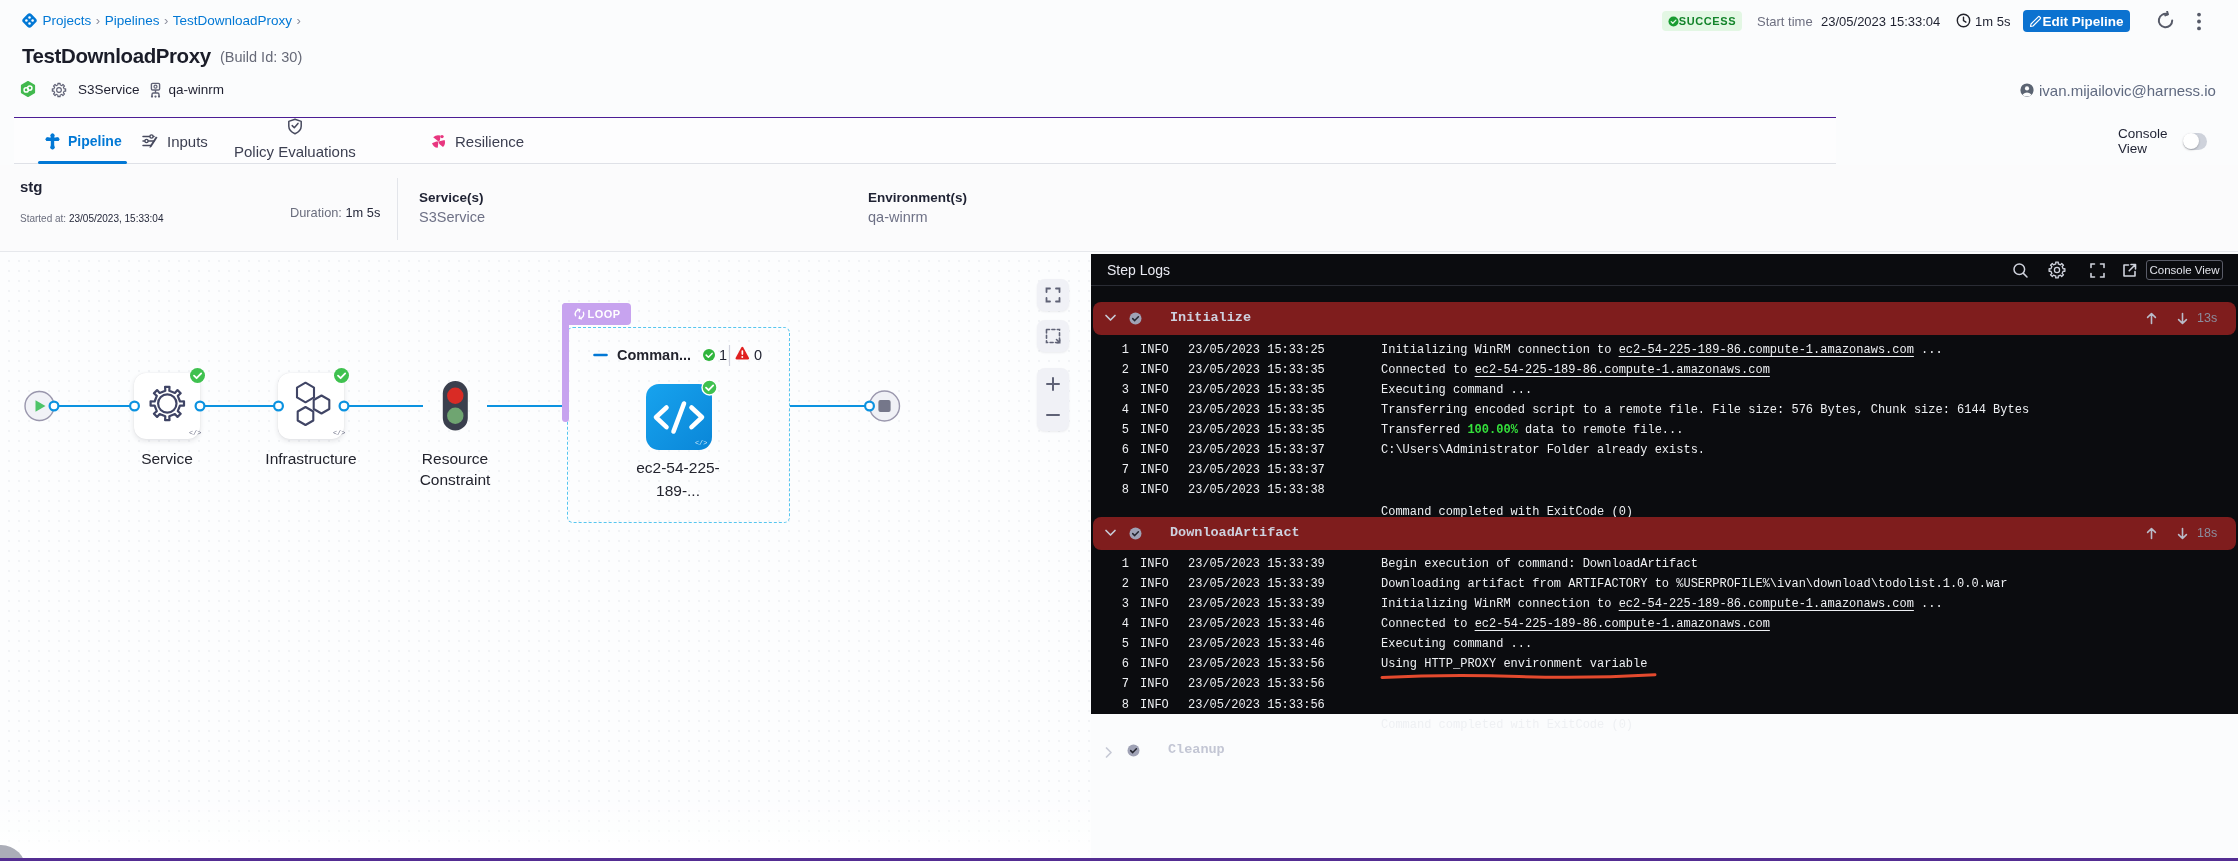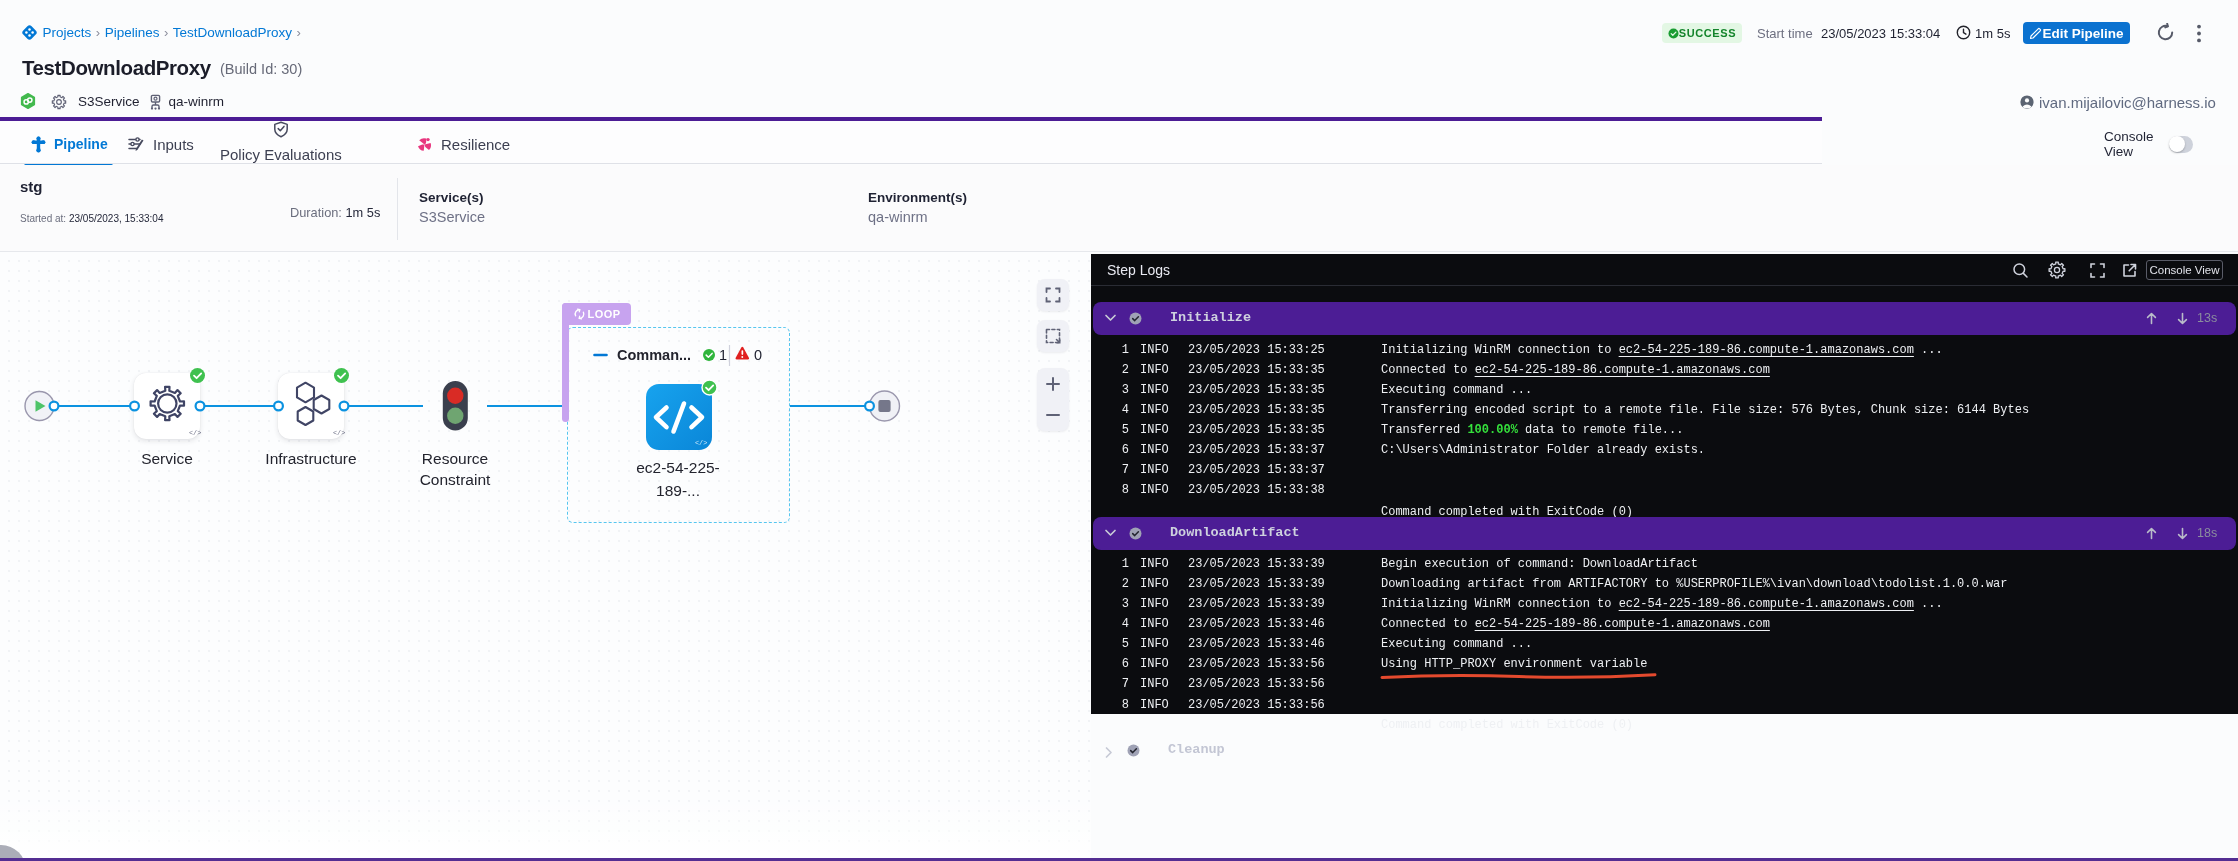--- a/index.html
+++ b/index.html
@@ -3,40 +3,40 @@
 <meta charset="utf-8">
 <style>
   * { margin:0; padding:0; box-sizing:border-box; }
   html,body { width:2238px; height:861px; overflow:hidden; }
   body { font-family:"Liberation Sans", sans-serif; background:#fbfcfd; position:relative; }
   .abs { position:absolute; }
   .blue { color:#0278d5; }
   svg { display:block; }
 
   
-  #hdr { position:absolute; left:0; top:12px; width:2238px; height:117px; background:#fbfcfd; }
+  #hdr { position:absolute; left:0; top:0; width:2238px; height:117px; background:#fbfcfd; }
   #crumbs { position:absolute; left:21px; top:12px; font-size:13.5px; display:flex; align-items:center; gap:4.5px; }
   #crumbs .sep { color:#8b8d9c; font-size:13px; }
   #title { position:absolute; left:22px; top:44px; font-size:20.5px; font-weight:700; color:#1b1d29; letter-spacing:-0.4px; }
   #buildid { position:absolute; left:220px; top:49px; font-size:14.5px; color:#676a78; }
   #metarow { position:absolute; left:20px; top:81px; height:17px; display:flex; align-items:center; }
   #metarow .t { font-size:13.5px; color:#1f2030; }
 
   
   #statusbadge { position:absolute; left:1662px; top:11px; width:80px; height:20px; background:#e3f7e4; border-radius:4px; display:flex; align-items:center; justify-content:center; gap:0; }
   #statusbadge span { font-size:11px; font-weight:700; color:#13842b; letter-spacing:0.6px; }
   #starttime-l { position:absolute; left:1757px; top:14px; font-size:13px; color:#6d6f80; }
   #starttime-v { position:absolute; left:1821px; top:14px; font-size:13px; color:#1e2130; }
   #dur { position:absolute; left:1975px; top:14px; font-size:13px; color:#1e2130; }
   #editbtn { position:absolute; left:2023px; top:10px; width:107px; height:22px; background:#0b72d0; border-radius:4px; display:flex; align-items:center; justify-content:center; }
   #editbtn span { color:#fff; font-size:13.5px; font-weight:600; }
   #email { position:absolute; left:2039px; top:82px; font-size:15px; color:#606a80; }
 
   
-  #tabs { position:absolute; left:0; top:117px; width:1822px; height:47px; background:#fdfdfe; border-top:4px solid #4c1d95; border-bottom:1px solid #dfe1e7; }
+  #tabs { position:absolute; left:14px; top:117px; width:1822px; height:47px; background:#fdfdfe; border-top:1px solid #4c1d95; border-bottom:1px solid #dfe1e7; }
   .tab { position:absolute; top:0; height:46px; display:flex; align-items:center; gap:8px; font-size:15px; color:#3c3f51; }
   #tab-underline { position:absolute; left:24px; top:43px; width:89px; height:3px; background:#0278d5; border-radius:2px; }
   #consoleview { position:absolute; left:2104px; top:0; height:46px; display:flex; align-items:center; gap:6px; font-size:13.5px; color:#1f2233; }
 
   
   #stagebar { position:absolute; left:0; top:165px; width:2238px; height:87px; background:#fbfbfc; border-bottom:1px solid #e6e8ec; }
   #stagebar .vdiv { position:absolute; left:397px; top:13px; width:1px; height:62px; background:#e3e5ea; }
 
   
   #canvas { position:absolute; left:0; top:252px; width:1091px; height:609px; background-color:#fcfdfe;
@@ -48,21 +48,21 @@
   #loopbox { position:absolute; left:567px; top:327px; width:223px; height:196px; border:1.5px dashed #56c6ef; border-radius:6px; }
   #looptag { position:absolute; left:562px; top:303px; width:69px; height:22px; background:#c7a3ef; border-radius:4px; display:flex; align-items:center; justify-content:center; gap:2px; }
   #looptag span { color:#fff; font-size:11px; font-weight:700; letter-spacing:0.4px; }
   #loopbar { position:absolute; left:562px; top:303px; width:7px; height:119px; background:#c7a3ef; border-radius:4px; }
   #bluenode { position:absolute; left:646px; top:384px; width:66px; height:66px; border-radius:13px; background:linear-gradient(135deg,#17a3ee 0%,#0a86d8 100%); }
 
   
   #logs { position:absolute; left:1091px; top:254px; width:1147px; height:460px; background:#0b0c0f; color:#eef0f3; }
   #loghdr { position:absolute; left:0; top:0; width:1147px; height:32px; border-bottom:1px solid #2a2c34; }
   #loghdr .t { position:absolute; left:16px; top:8px; font-size:14px; color:#e9eaf2; }
-  .secbar { position:absolute; left:2px; width:1143px; height:33px; background:#4c1d95; border-radius:8px; }
+  .secbar { position:absolute; left:2px; width:1143px; height:33px; background:#7f1d1d; border-radius:8px; }
   .sectitle { position:absolute; left:77px; top:8px; font-family:"Liberation Mono", monospace; font-weight:700; font-size:13.5px; color:#ced1de; }
   .secdur { position:absolute; left:1104px; top:9px; font-size:12.5px; color:#8b8e9e; }
   .logline { position:absolute; font-family:"Liberation Mono", monospace; font-size:12px; color:#eef0f3; white-space:pre; }
   .ln { position:absolute; left:6px; width:32px; text-align:right; }
   .lv { position:absolute; left:49px; }
   .lt { position:absolute; left:97px; }
   .lm { position:absolute; left:290px; }
   .lnk { text-decoration:underline; text-underline-offset:3px; }
   .grn { color:#35e13c; font-weight:700; }
   #botline { position:absolute; left:0; top:858px; width:2238px; height:3px; background:#542d92; }

